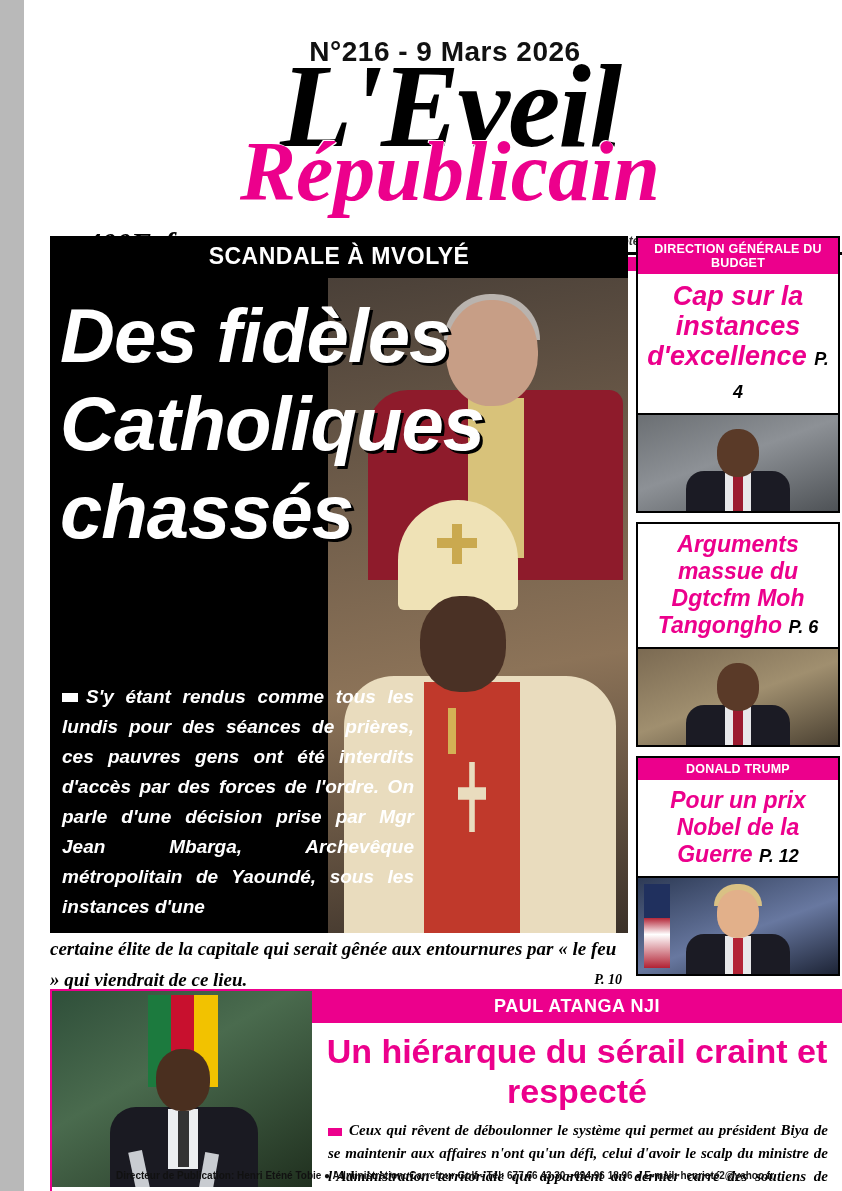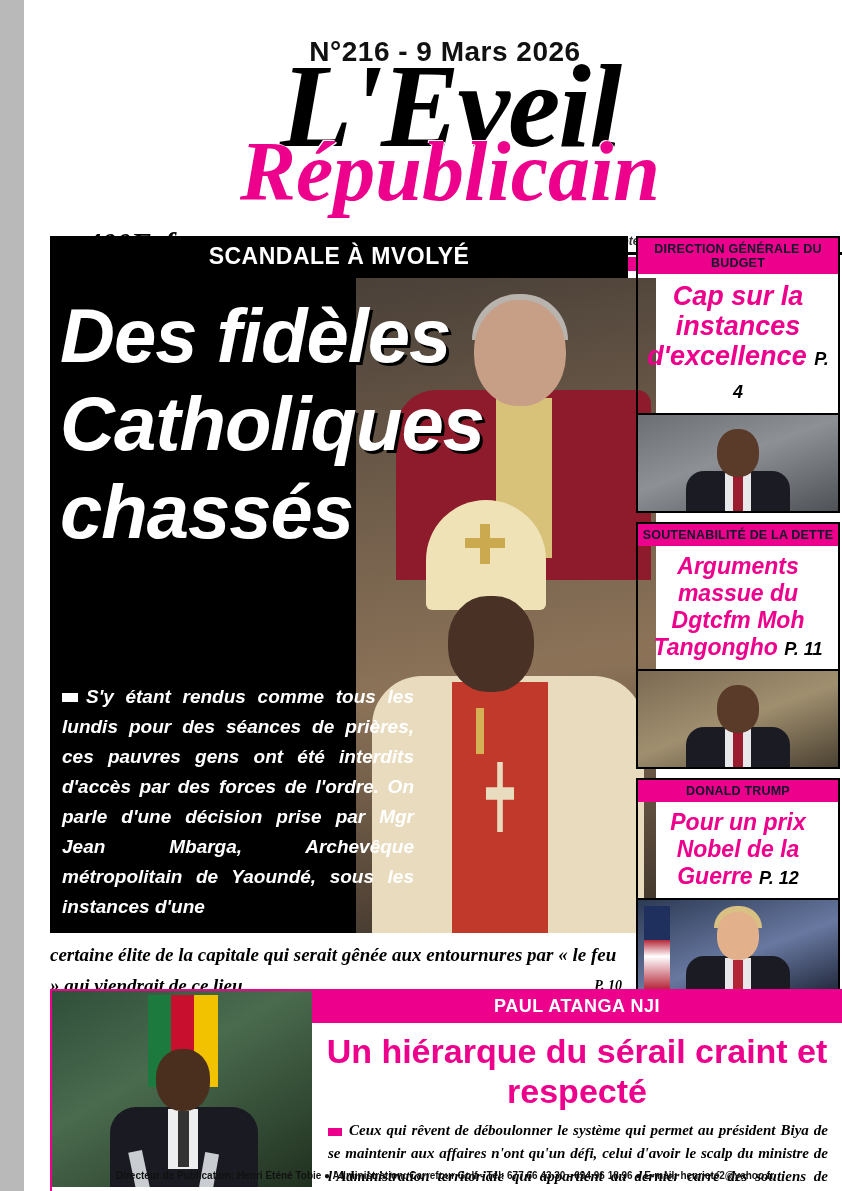--- a/index.html
+++ b/index.html
@@ -46,21 +46,21 @@
   }
   
   .content{position:absolute;top:236px;left:26px;width:790px;}
   .left-col{position:absolute;left:0;top:0;width:578px;}
   .right-col{position:absolute;left:586px;top:0;width:204px;}
 
   .kicker{
     background:#000;color:#fff;text-align:center;font-weight:bold;
     font-size:23px;letter-spacing:.5px;padding:7px 0 8px;
   }
-  .lead-block{position:relative;width:578px;height:655px;background:#000;overflow:hidden;padding-left:28px;}
+  .lead-block{position:relative;width:578px;height:655px;background:#000;overflow:hidden;}
   .lead-photo{
     position:absolute;right:0;top:0;width:300px;height:655px;
     background:linear-gradient(170deg,#4a4038 0%,#6d5b49 30%,#8c7358 60%,#3b3129 100%);
     overflow:hidden;
   }
   .lead-photo .bishop-head{
     position:absolute;left:118px;top:22px;width:92px;height:106px;border-radius:48%;
     background:#c79e86;
   }
   .lead-photo .bishop-hair{
@@ -110,28 +110,28 @@
   }
   .lead-text{
     position:absolute;left:12px;top:404px;width:352px;color:#fff;
     font-family:Liberation Sans, sans-serif;font-style:italic;font-weight:bold;
     font-size:19px;line-height:30px;text-align:justify;
   }
   .sq{display:inline-block;width:16px;height:9px;background:#fff;margin-right:8px;vertical-align:middle;}
   .lead-tail{
     position:relative;width:578px;background:#fff;color:#000;
     font-family:"Liberation Serif",serif;font-style:italic;font-weight:bold;
-    font-size:19px;line-height:31px;padding:6px 0 4px;
+    font-size:19px;line-height:31px;padding:0 0 4px;
   }
   .lead-tail .pg{position:absolute;right:6px;bottom:4px;font-size:14px;font-weight:bold;font-style:italic;}
 
   
   .rbox{margin-bottom:9px;border:2px solid #000;}
   .rbox-head{
-    background:#ec008c;color:#0f172a;text-align:center;font-weight:bold;
+    background:#ec008c;color:#ffffff;text-align:center;font-weight:bold;
     font-size:12.5px;padding:4px 0;letter-spacing:.2px;
   }
   .rbox-title{
     color:#ec008c;text-align:center;font-weight:bold;font-style:italic;
     font-size:27px;line-height:30px;padding:7px 4px 6px;position:relative;
   }
   .rbox-title.small{font-size:23px;line-height:27px;}
   .rbox-title .pg{
     font-size:18px;font-style:italic;color:#000;font-weight:bold;
   }
@@ -247,24 +247,23 @@
         </div>
         <div class="rphoto p1">
           <div class="suit"></div>
             <div class="shirt"></div>
             <div class="tie"></div>
             <div class="face"></div>
         </div>
       </div>
 
       <div class="rbox">
-        <div class="rbox-head">SOUTENABILITÉ DE LA DETTE</div>
         <div class="rbox-title small">
           <span>Arguments massue du Dgtcfm Moh Tangongho</span>
-          <span class="pg">P. 11</span>
+          <span class="pg">P. 6</span>
         </div>
         <div class="rphoto p2">
           <div class="suit"></div>
             <div class="shirt"></div>
             <div class="tie"></div>
             <div class="face"></div>
         </div>
       </div>
 
       <div class="rbox">

